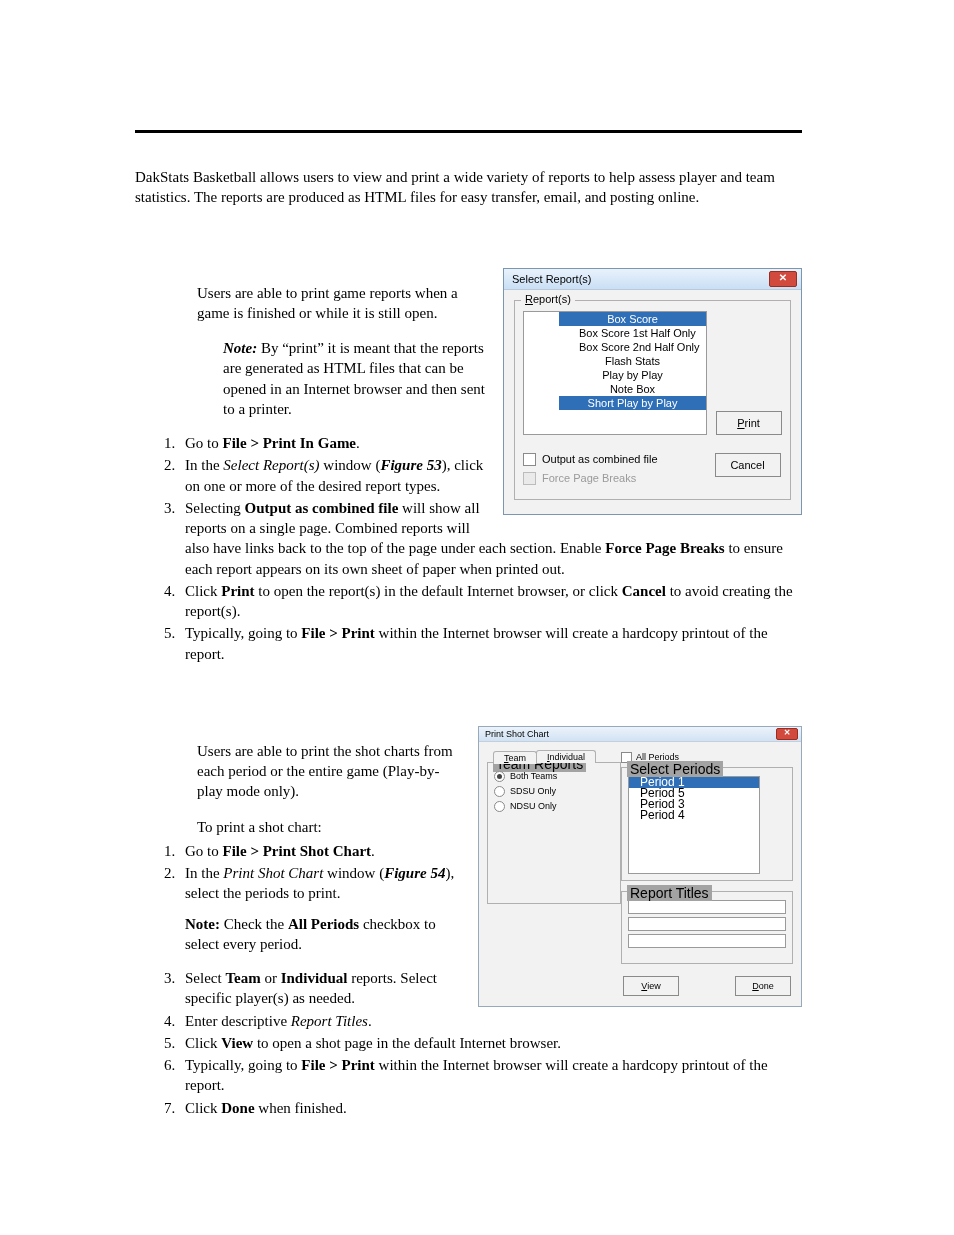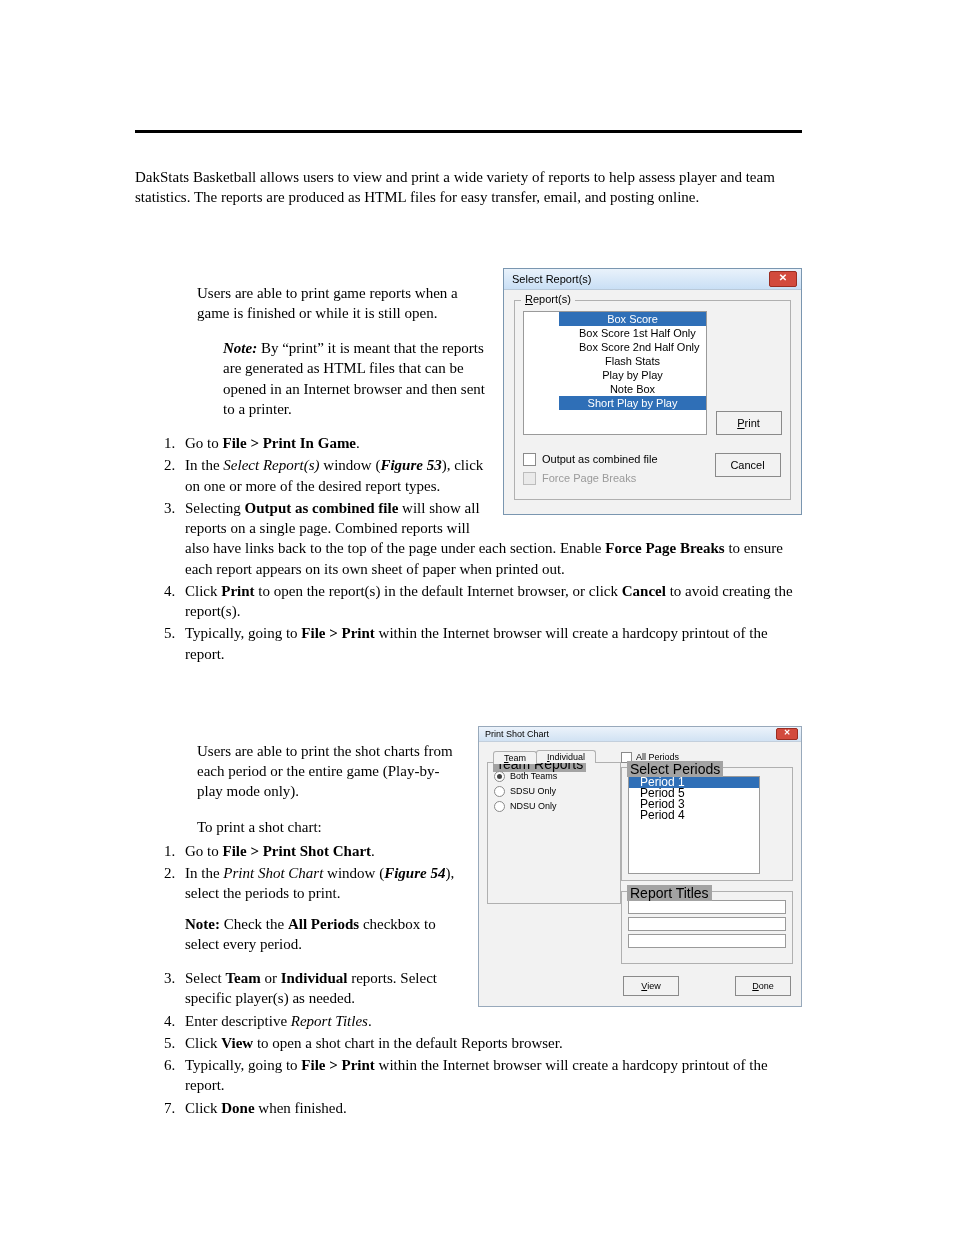--- a/index.html
+++ b/index.html
@@ -477,19 +477,19 @@
     </div>
 
     <ol class="steps indented">
       <li><span>Go to </span><b>File &gt; Print Shot Chart</b><span>.</span></li>
       <li>
         <span>In the </span><em>Print Shot Chart</em><span> window (</span><b><em>Figure 54</em></b><span>), select the periods to print.</span>
         <div class="li-note"><b>Note:</b><span> Check the </span><b>All Periods</b><span> checkbox to select every period.</span></div>
       </li>
       <li><span>Select </span><b>Team</b><span> or </span><b>Individual</b><span> reports. Select specific player(s) as needed.</span></li>
       <li><span>Enter descriptive </span><em>Report Titles</em><span>.</span></li>
-      <li><span>Click </span><b>View</b><span> to open a shot chart in the default Reports browser.</span></li>
+      <li><span>Click </span><b>View</b><span> to open a shot page in the default Internet browser.</span></li>
       <li><span>Typically, going to </span><b>File &gt; Print</b><span> within the Internet browser will create a hardcopy printout of the report.</span></li>
       <li><span>Click </span><b>Done</b><span> when finished.</span></li>
     </ol>
   </div>
 
 </div>
 
 </body></html>

